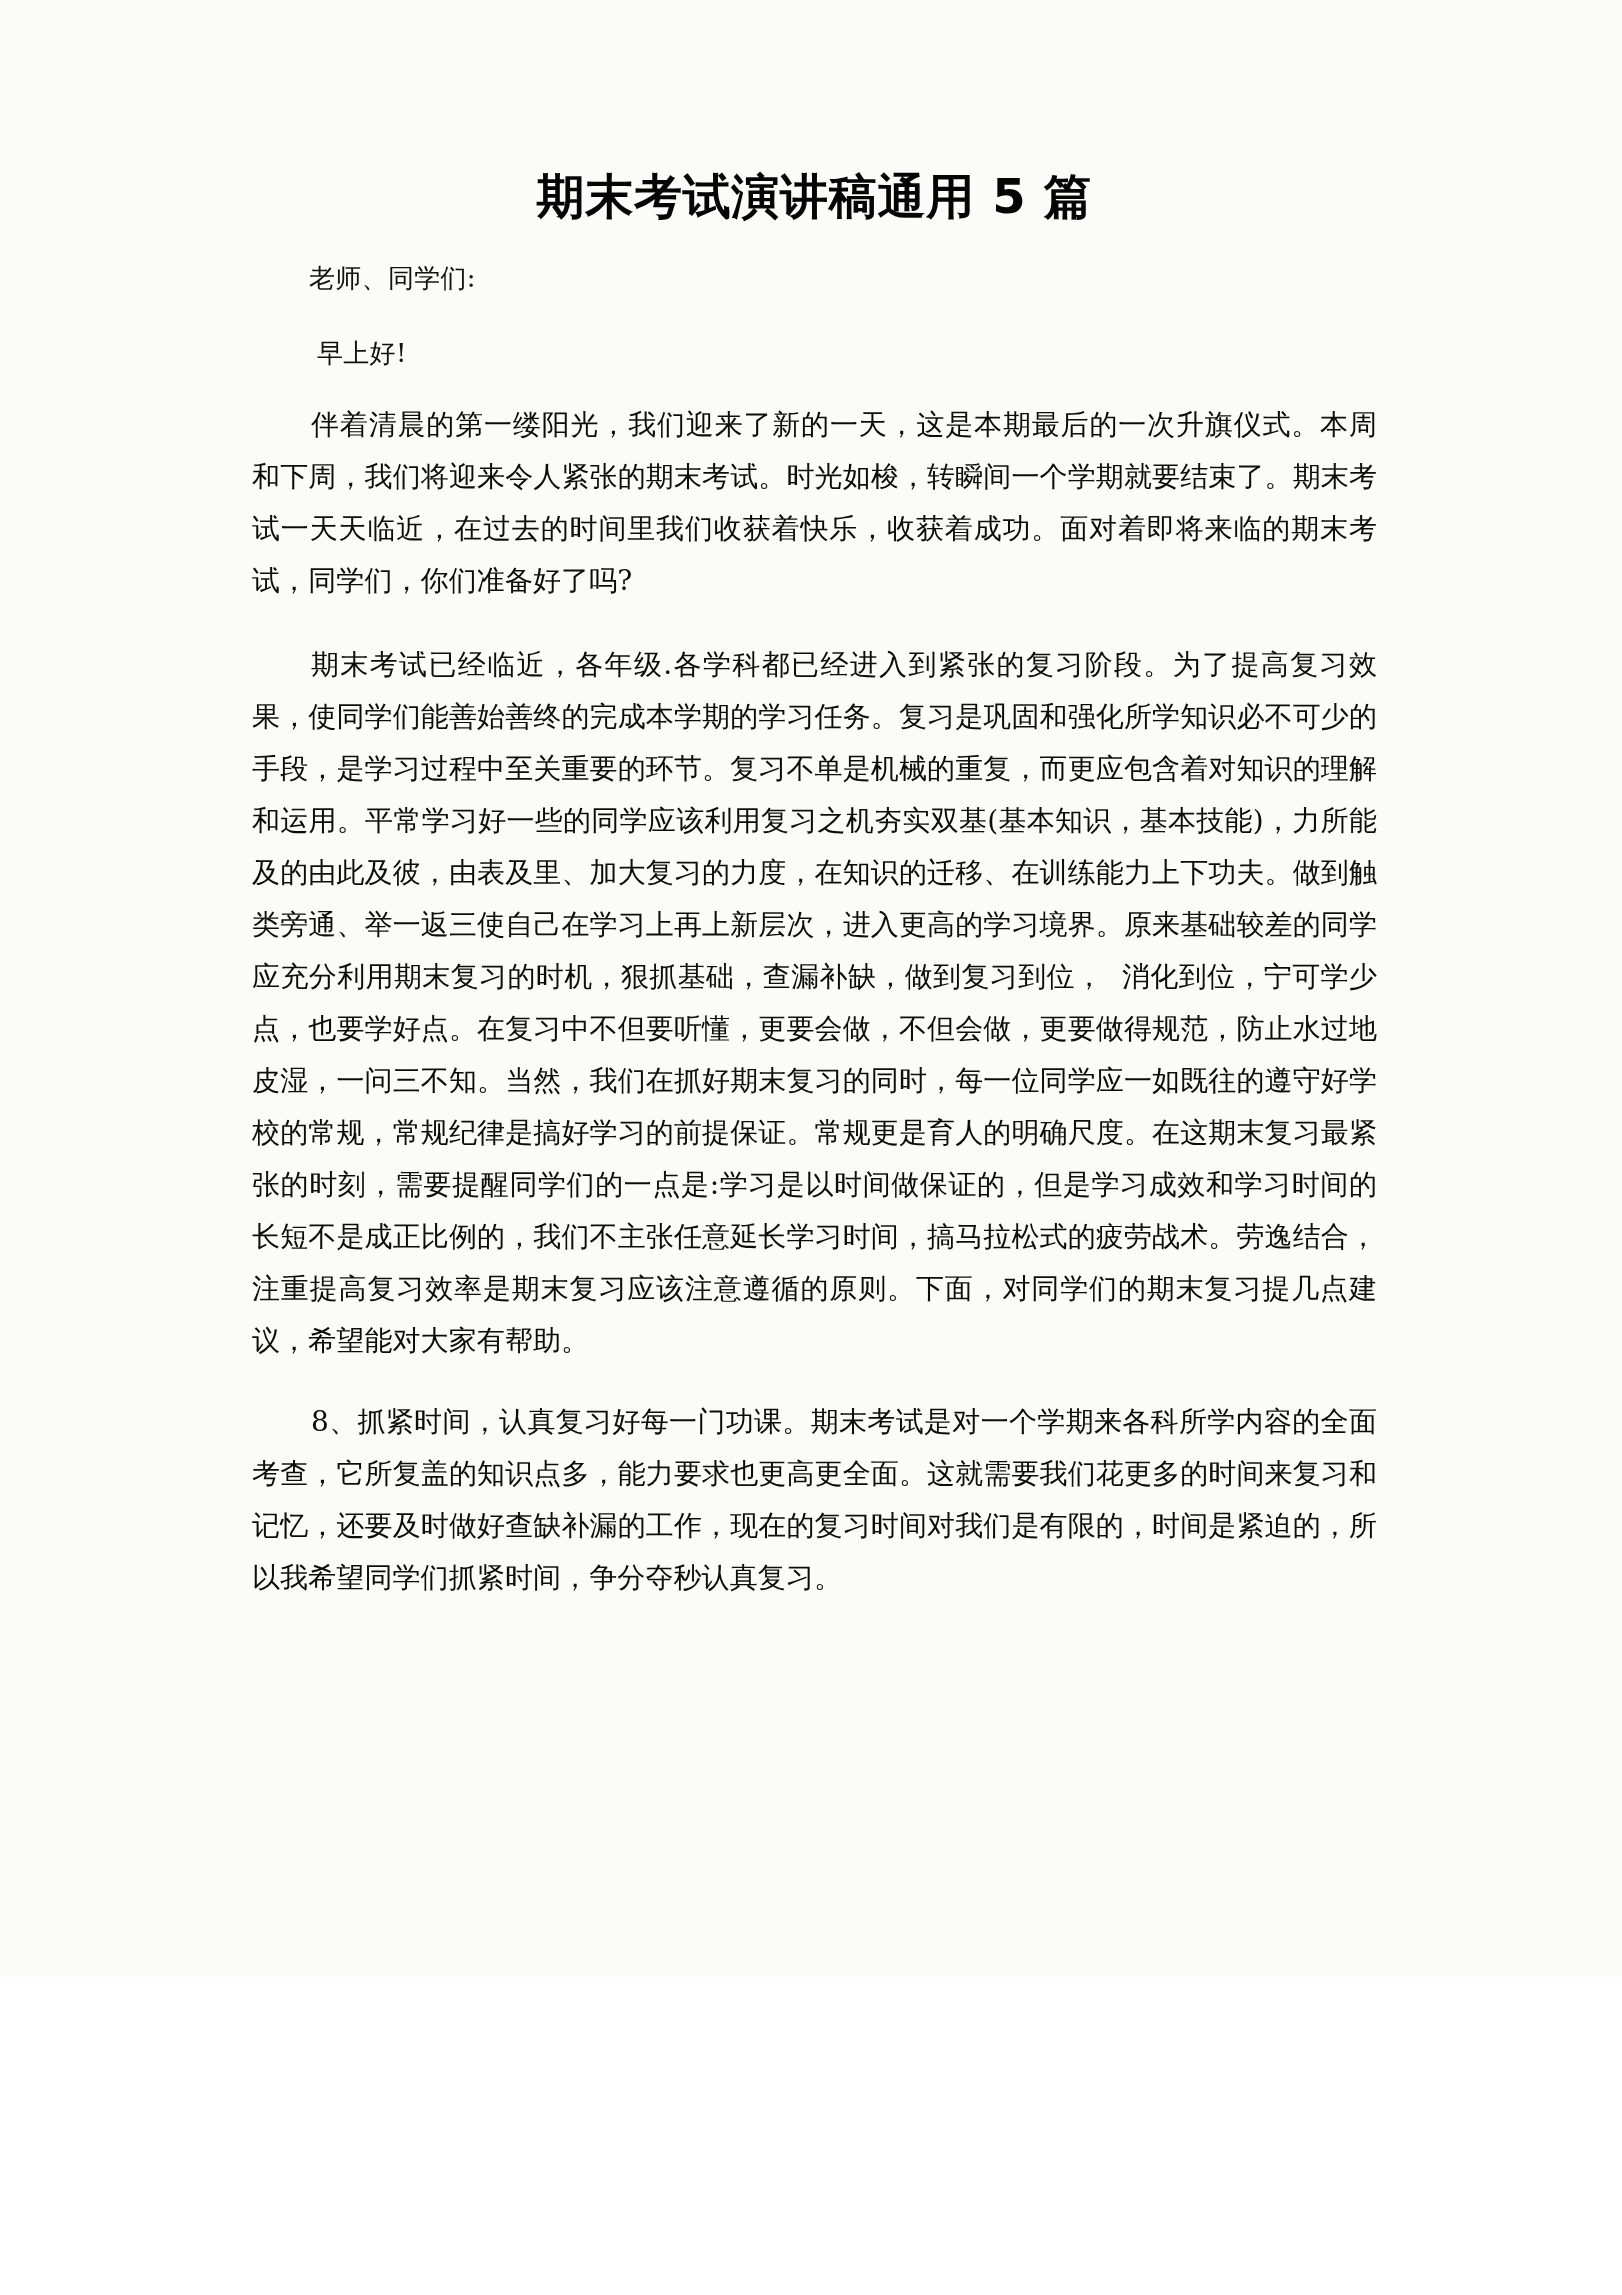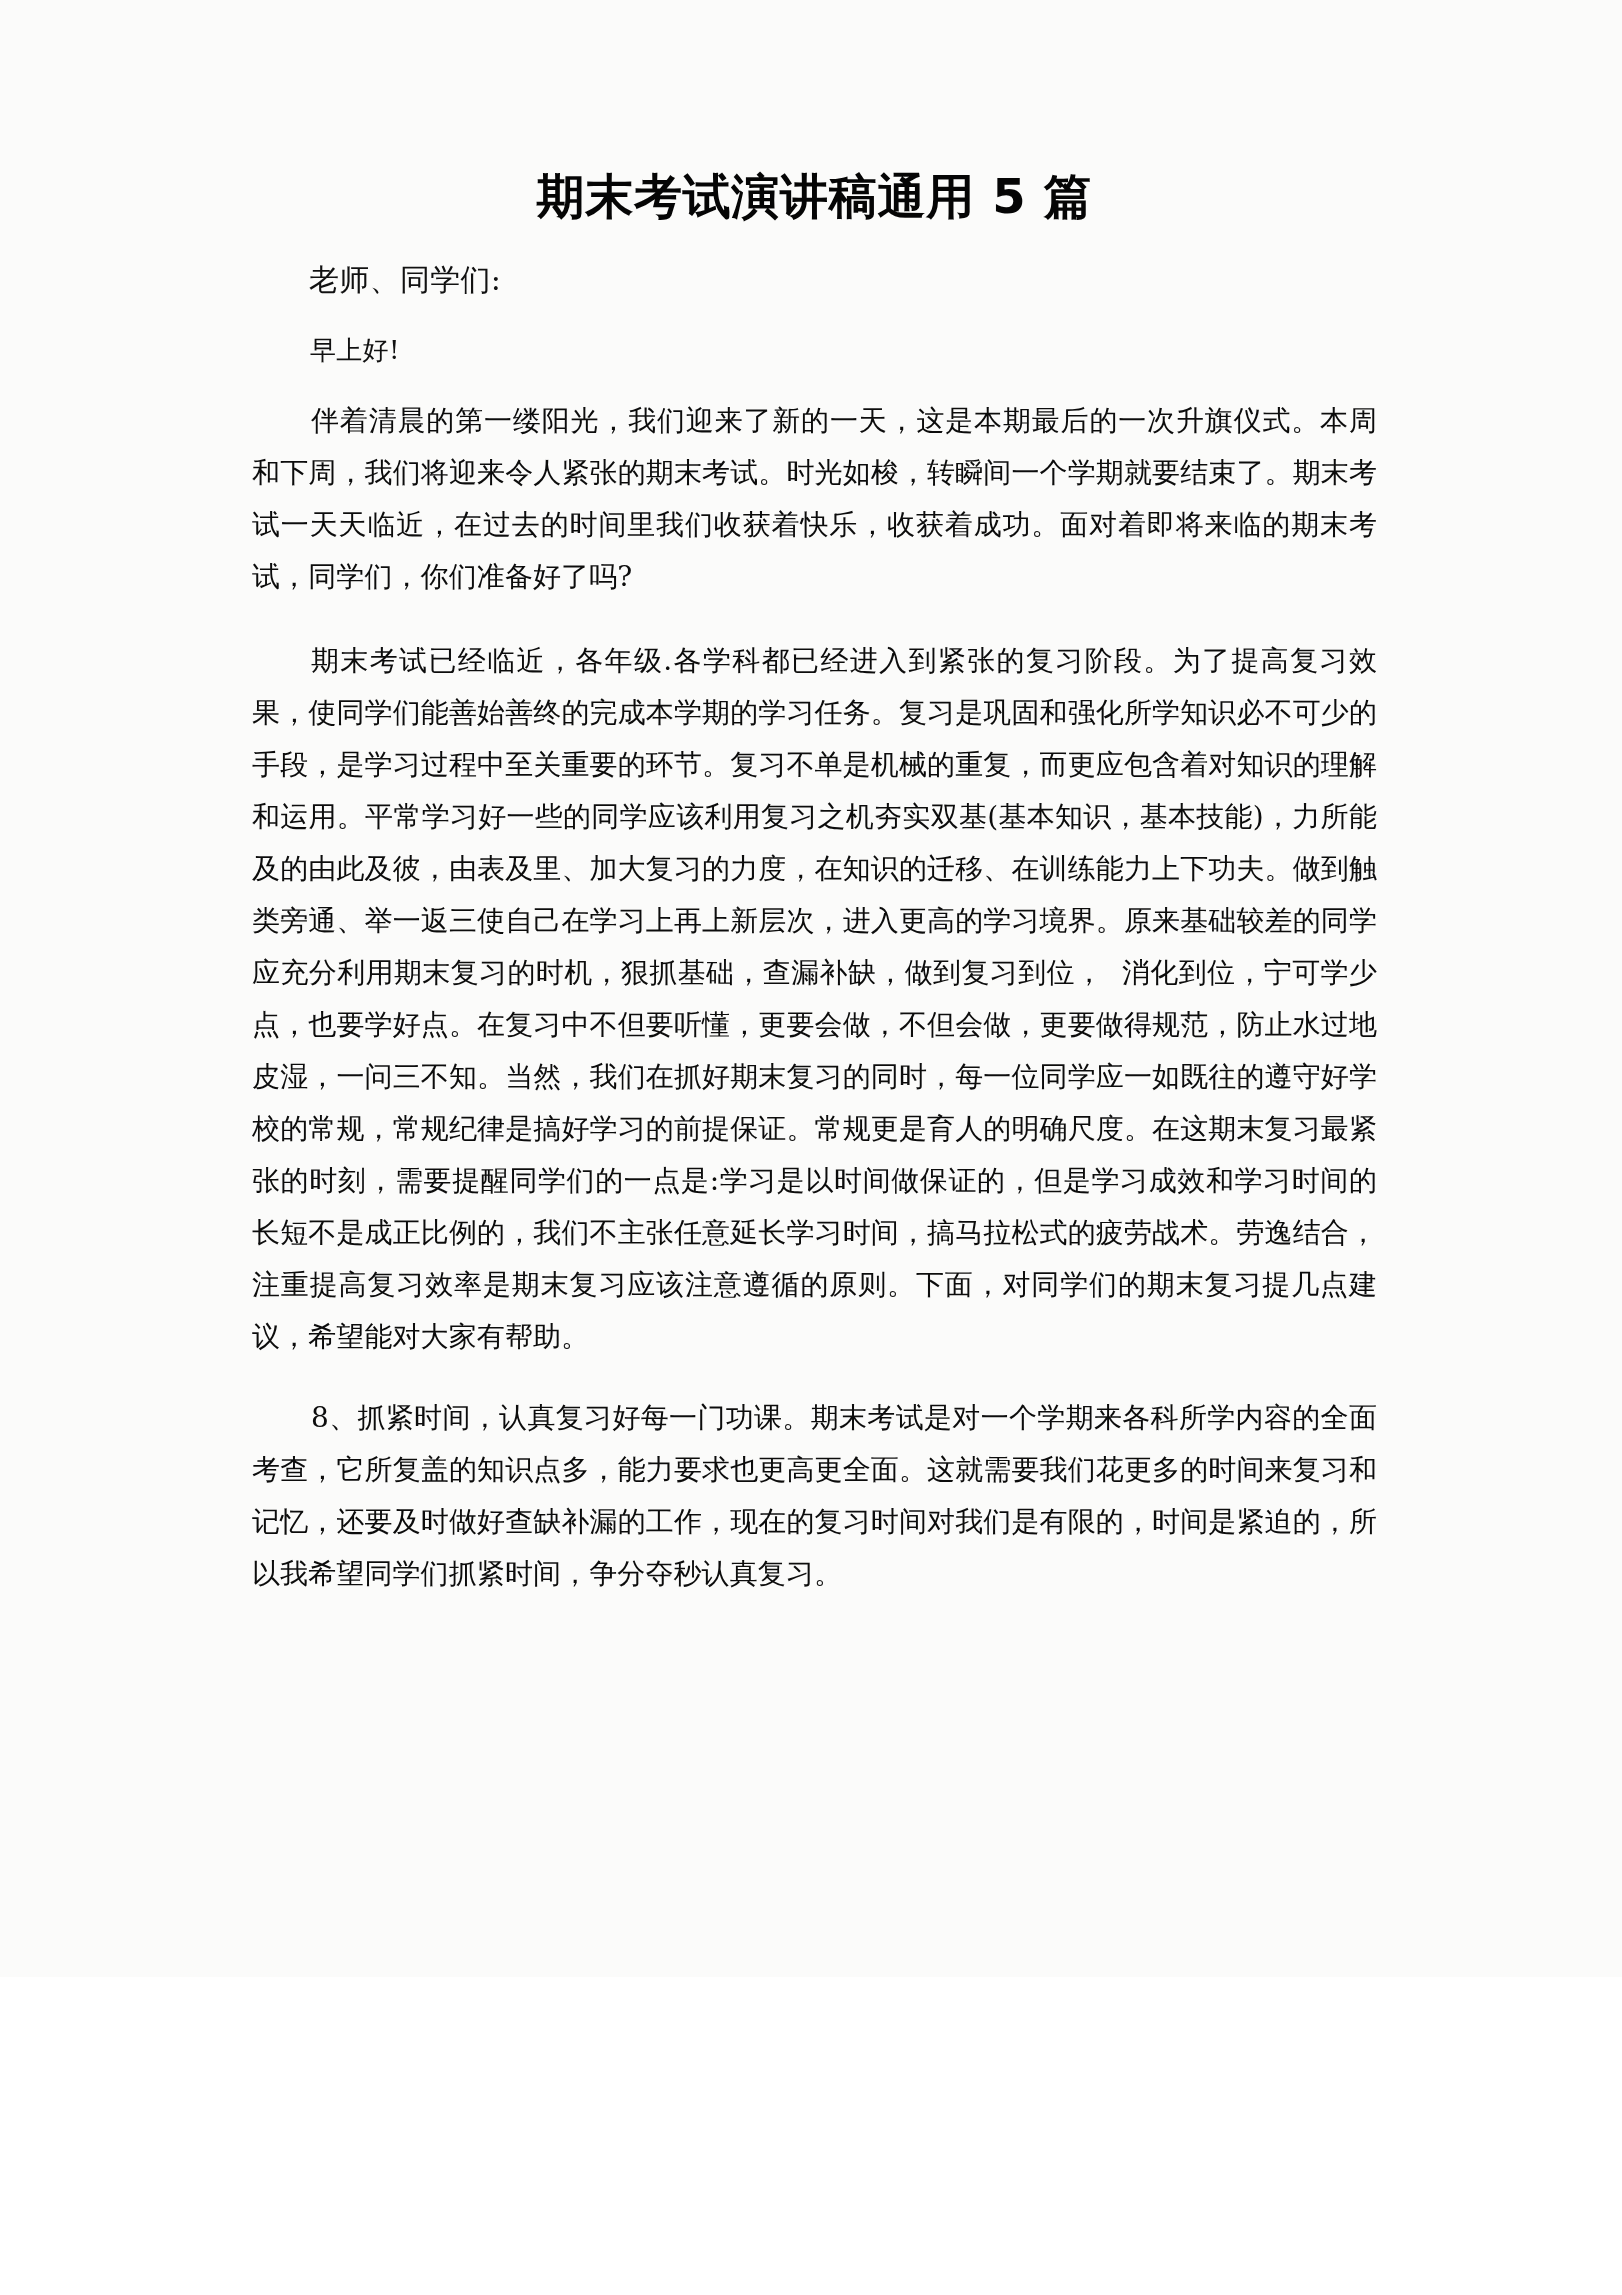--- a/index.html
+++ b/index.html
@@ -39,32 +39,32 @@
   .section-heading {
     font-size: 26px;
     line-height: 1.0;
     margin: 0;
     padding-top: 71px;
     padding-left: 64px;
     letter-spacing: 0.3px;
     color: #111111;
   }
   .salutation {
-    font-size: 30px;
+    font-size: 26px;
     line-height: 1.0;
     margin: 0;
     padding-top: 41px;
     padding-left: 64px;
     letter-spacing: 0.3px;
     color: #111111;
   }
   .greeting {
     font-size: 26px;
     line-height: 1.0;
-    margin: 1px;
+    margin: 8px;
     padding-top: 41px;
     padding-left: 64px;
     letter-spacing: 0.3px;
     color: #111111;
   }
   .para {
     font-size: 28px;
     line-height: 52px;
     margin: 7px;
     padding-top: 25px;

